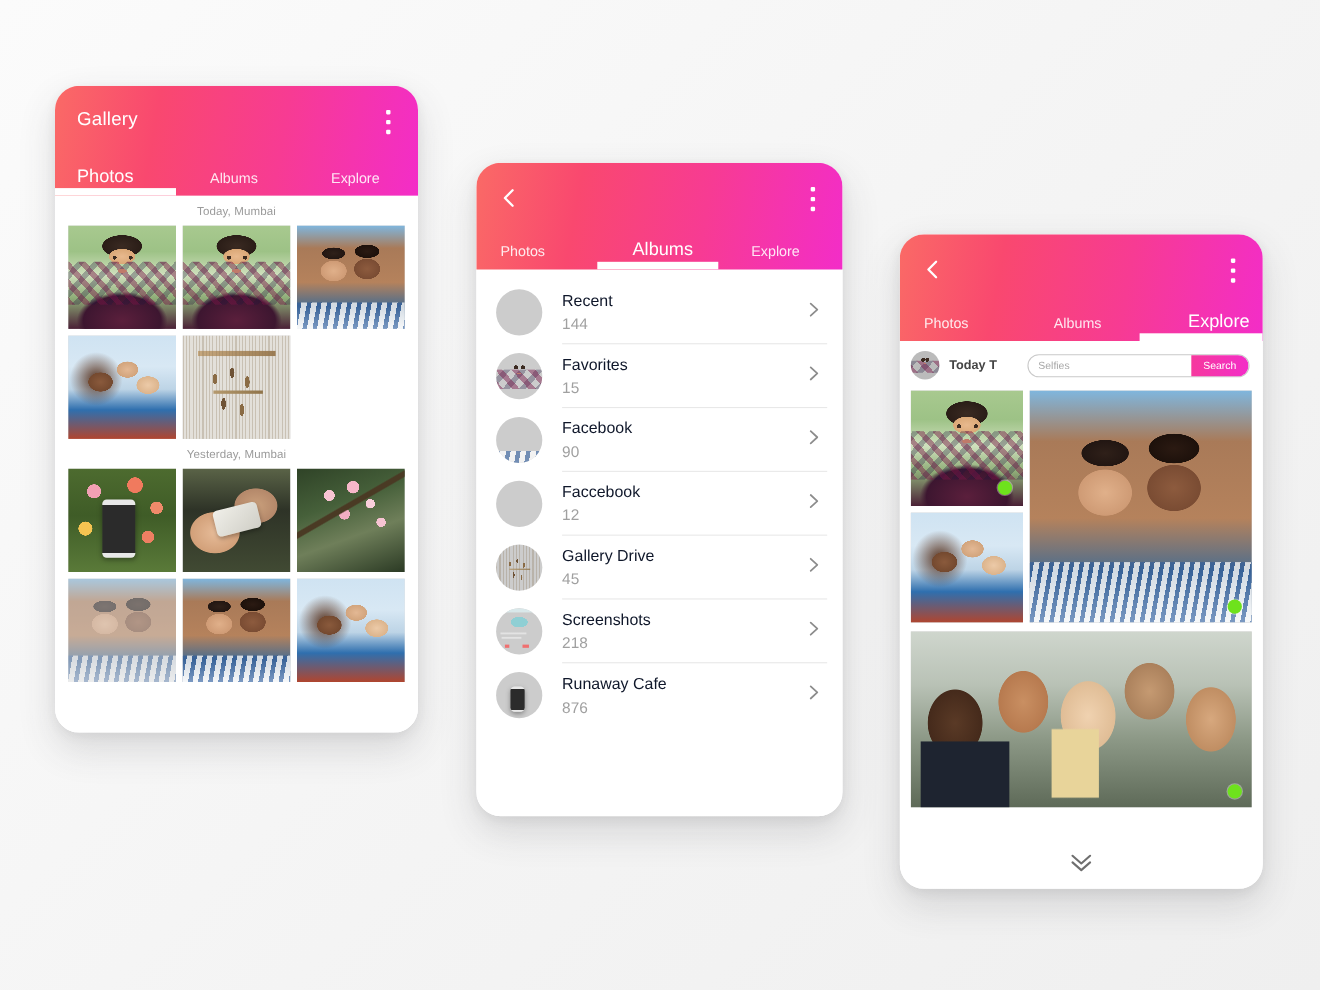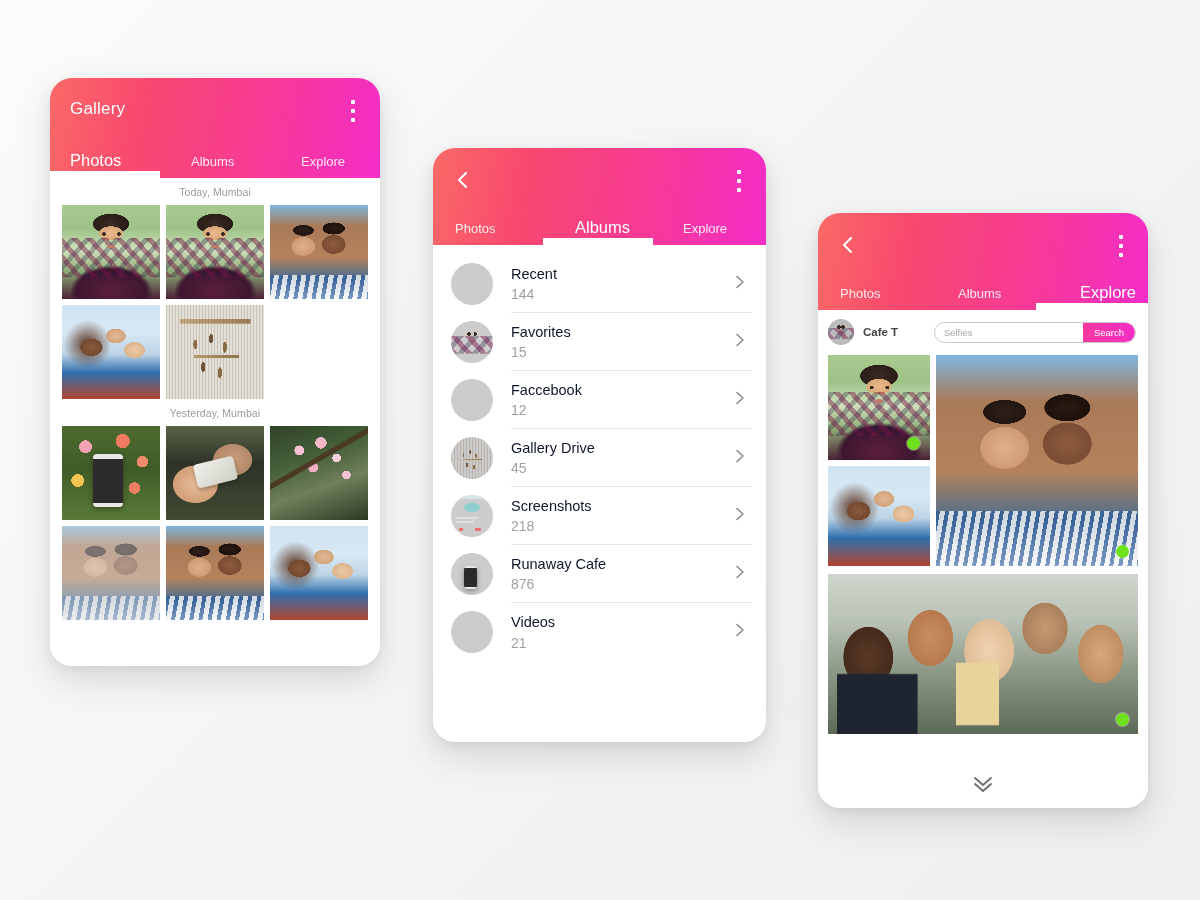--- a/index.html
+++ b/index.html
@@ -574,20 +574,34 @@
           <div class="album-name">Favorites</div>
           <div class="album-count">15</div>
           <span class="chev">
             <svg width="13" height="17" viewBox="0 0 13 17" fill="none" stroke="#8c8c8c" stroke-width="1.6" stroke-linecap="round" stroke-linejoin="round">
                 <polyline points="4 3 10 8.5 4 14"></polyline>
               </svg>
           </span>
         </div>
       </div>
 
+      <div class="album-row">
+        <div class="album-thumb">
+            <div class="art art-couple"></div>
+          </div>
+        <div class="album-meta">
+          <div class="album-name">Facebook</div>
+          <div class="album-count">90</div>
+          <span class="chev">
+            <svg width="13" height="17" viewBox="0 0 13 17" fill="none" stroke="#8c8c8c" stroke-width="1.6" stroke-linecap="round" stroke-linejoin="round">
+                <polyline points="4 3 10 8.5 4 14"></polyline>
+              </svg>
+          </span>
+        </div>
+      </div>
 
       <div class="album-row">
         <div class="album-thumb">
             <div class="art art-trio"></div>
           </div>
         <div class="album-meta">
           <div class="album-name">Faccebook</div>
           <div class="album-count">12</div>
           <span class="chev">
             <svg width="13" height="17" viewBox="0 0 13 17" fill="none" stroke="#8c8c8c" stroke-width="1.6" stroke-linecap="round" stroke-linejoin="round">
@@ -635,34 +649,20 @@
           <div class="album-name">Runaway Cafe</div>
           <div class="album-count">876</div>
           <span class="chev">
             <svg width="13" height="17" viewBox="0 0 13 17" fill="none" stroke="#8c8c8c" stroke-width="1.6" stroke-linecap="round" stroke-linejoin="round">
                 <polyline points="4 3 10 8.5 4 14"></polyline>
               </svg>
           </span>
         </div>
       </div>
 
-      <div class="album-row">
-        <div class="album-thumb">
-            <div class="art art-videos"></div>
-          </div>
-        <div class="album-meta">
-          <div class="album-name">Videos</div>
-          <div class="album-count">21</div>
-          <span class="chev">
-            <svg width="13" height="17" viewBox="0 0 13 17" fill="none" stroke="#8c8c8c" stroke-width="1.6" stroke-linecap="round" stroke-linejoin="round">
-                <polyline points="4 3 10 8.5 4 14"></polyline>
-              </svg>
-          </span>
-        </div>
-      </div>
 
     </div>
   </div>
 
   <div class="phone" id="phone-explore">
 
     <div class="header">
       <div class="back-icon">
         <svg width="24" height="24" viewBox="0 0 24 24" fill="none" stroke="#ffffff" stroke-width="2.1" stroke-linecap="round" stroke-linejoin="round">
           <polyline points="15 5 8 12 15 19"></polyline>
@@ -682,21 +682,21 @@
         <div class="tab-underline"></div>
       </div>
     </div>
 
     <div class="explore-body">
 
       <div class="search-row">
         <div class="avatar">
             <div class="art art-man"></div>
           </div>
-        <div class="user-name">Cafe T</div>
+        <div class="user-name">Today T</div>
 
         <div class="search-wrap">
           <input class="search-input" type="text" placeholder="Selfies" style="">
           <button class="search-btn">Search</button>
         </div>
       </div>
 
       <div class="explore-grid">
         <div class="explore-top">
           <div class="explore-left">

